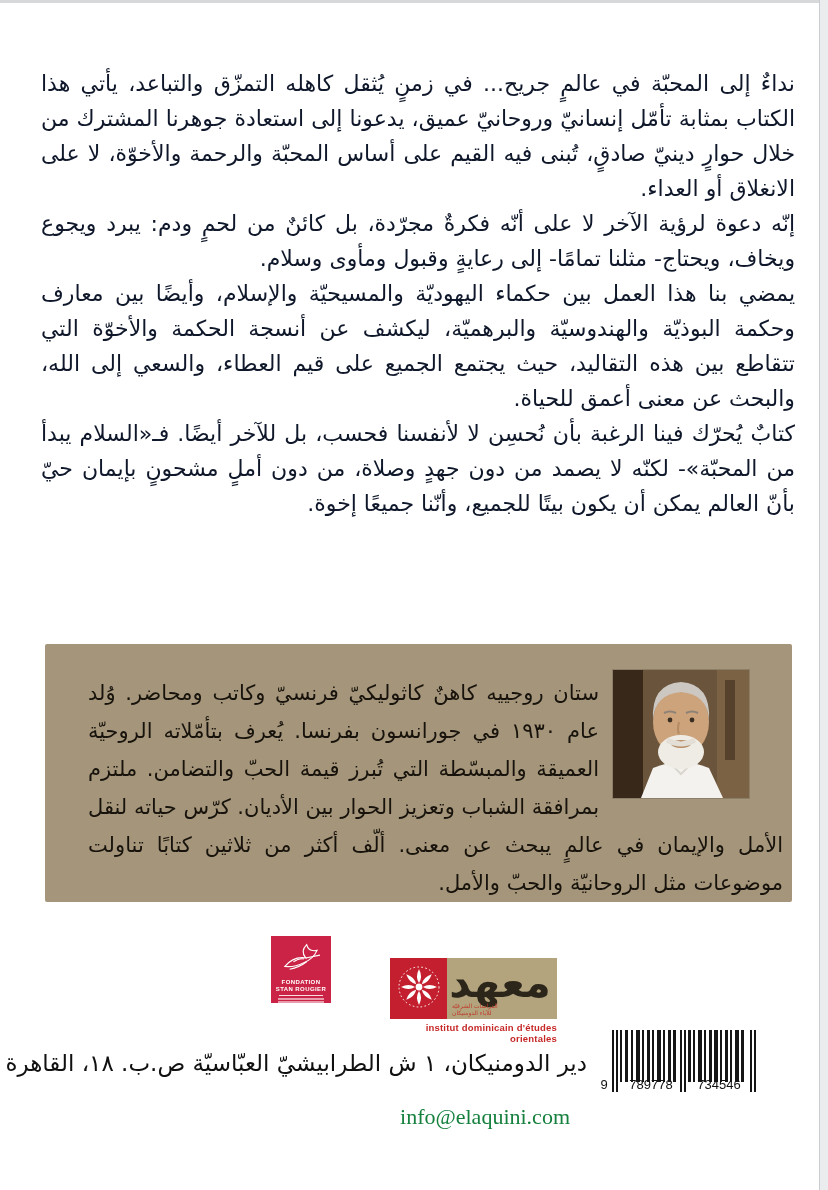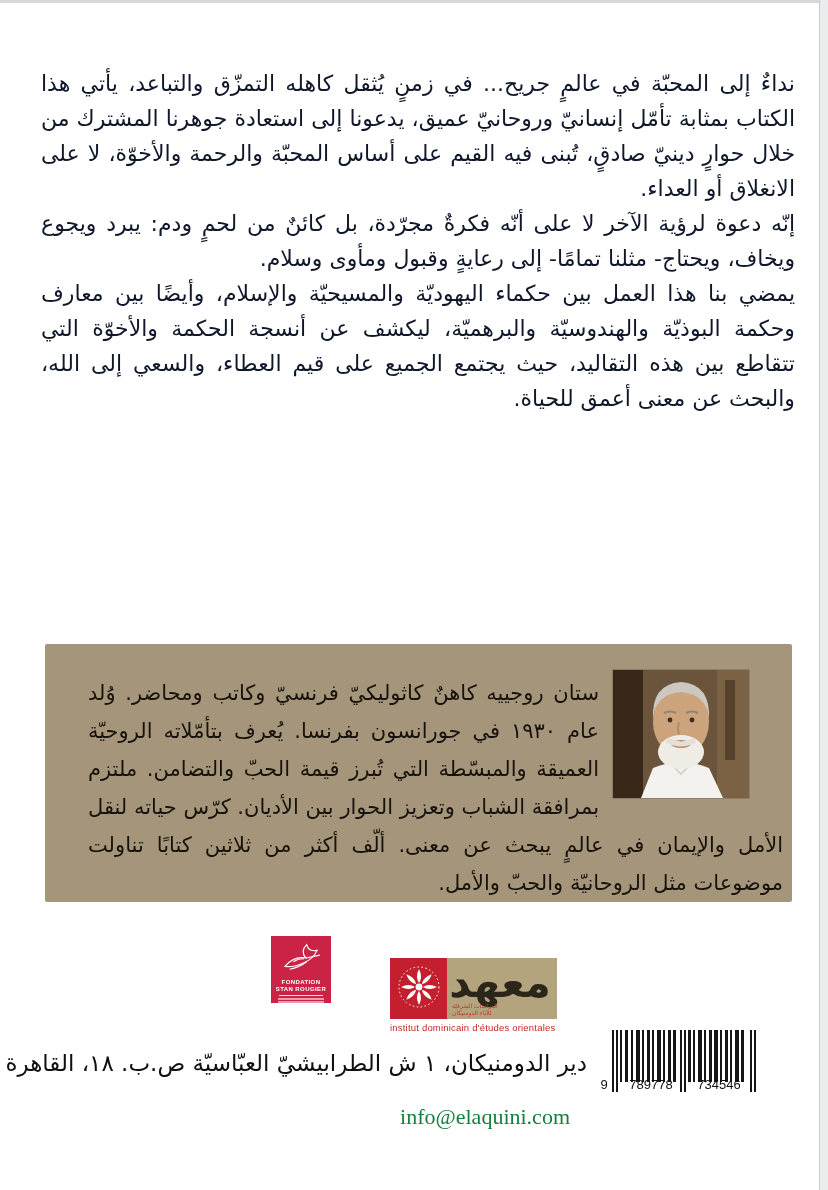--- a/index.html
+++ b/index.html
@@ -58,22 +58,22 @@
     position:absolute; top:-6px; right:4px; left:0;
     direction:rtl; text-align:center;
     font-size:42px; font-weight:bold; color:#2b2619; line-height:61px;
   }
   .ideo-small {
     position:absolute; bottom:3px; left:5px;
     direction:rtl; text-align:left;
     font-size:6px; line-height:7px; color:#c0392b;
   }
   .ideo-caption {
-    margin-top:3px; text-align:left;
-    font-family:"Liberation Sans", sans-serif; font-weight:normal;
+    margin-top:3px; text-align:right;
+    font-family:"Liberation Sans", sans-serif; font-weight:bold;
     font-size:9.5px; letter-spacing:0.2px; color:#c62828;
   }
 
   
   .address {
     position:absolute; right:241px; top:1048px;
     direction:rtl; font-size:23px; line-height:30px; color:#101010;
     white-space:nowrap;
   }
   .email {
@@ -95,20 +95,21 @@
 </head>
 <body>
 
 <div class="edge-top"></div>
 <div class="edge-right"></div>
 
 <div class="description">
   <p>نداءٌ إلى المحبّة في عالمٍ جريح... في زمنٍ يُثقل كاهله التمزّق والتباعد، يأتي هذا الكتاب بمثابة تأمّل إنسانيّ وروحانيّ عميق، يدعونا إلى استعادة جوهرنا المشترك من خلال حوارٍ دينيّ صادقٍ، تُبنى فيه القيم على أساس المحبّة والرحمة والأخوّة، لا على الانغلاق أو العداء.</p>
   <p>إنّه دعوة لرؤية الآخر لا على أنّه فكرةٌ مجرّدة، بل كائنٌ من لحمٍ ودم: يبرد ويجوع ويخاف، ويحتاج- مثلنا تمامًا- إلى رعايةٍ وقبول ومأوى وسلام.</p>
   <p>يمضي بنا هذا العمل بين حكماء اليهوديّة والمسيحيّة والإسلام، وأيضًا بين معارف وحكمة البوذيّة والهندوسيّة والبرهميّة، ليكشف عن أنسجة الحكمة والأخوّة التي تتقاطع بين هذه التقاليد، حيث يجتمع الجميع على قيم العطاء، والسعي إلى الله، والبحث عن معنى أعمق للحياة.</p>
+  <p>كتابٌ يُحرّك فينا الرغبة بأن نُحسِن لا لأنفسنا فحسب، بل للآخر أيضًا. فـ«السلام يبدأ من المحبّة»- لكنّه لا يصمد من دون جهدٍ وصلاة، من دون أملٍ مشحونٍ بإيمان حيّ بأنّ العالم يمكن أن يكون بيتًا للجميع، وأنّنا جميعًا إخوة.</p>
 </div>
 
 <div class="author-box">
   <div class="bio-text" dir="rtl">
     <span class="author-photo">
       <svg viewBox="0 0 136 128" width="136" height="128">
         <rect width="136" height="128" fill="#6b543c"></rect>
         <rect width="30" height="128" fill="#38281a"></rect>
         <rect x="104" width="32" height="128" fill="#7c6245"></rect>
         <rect x="112" y="10" width="10" height="80" fill="#55412c"></rect>

